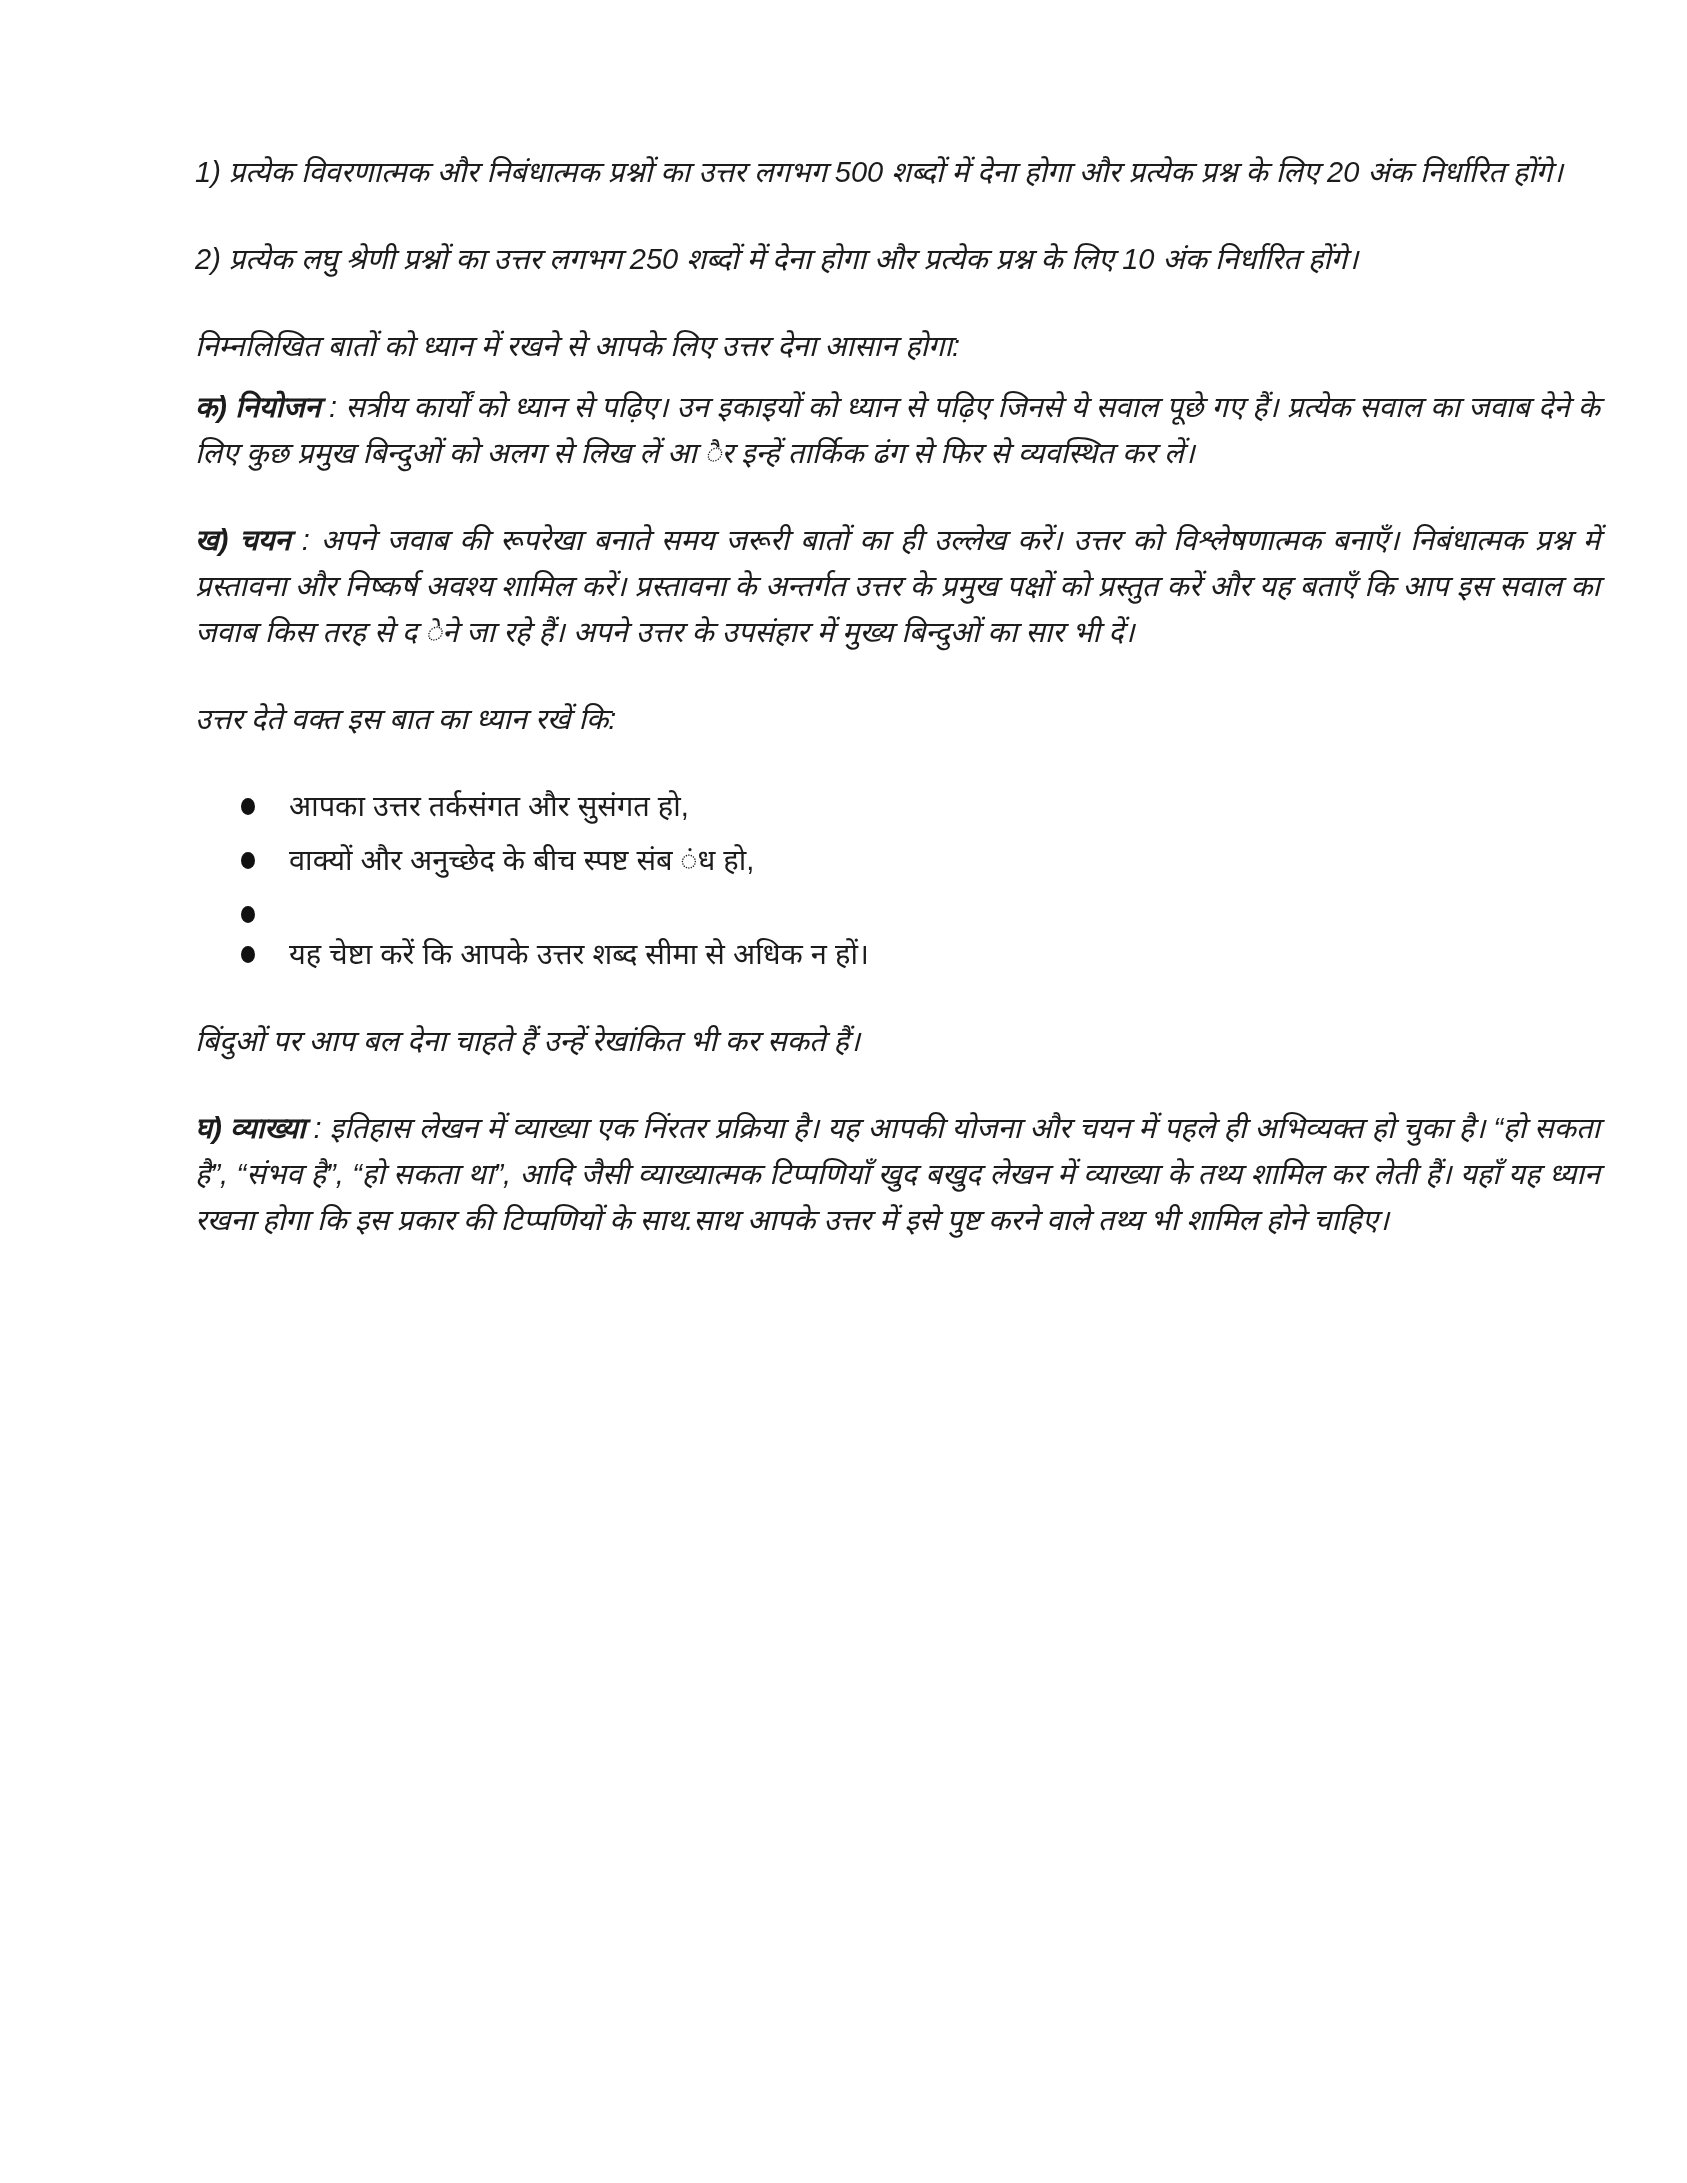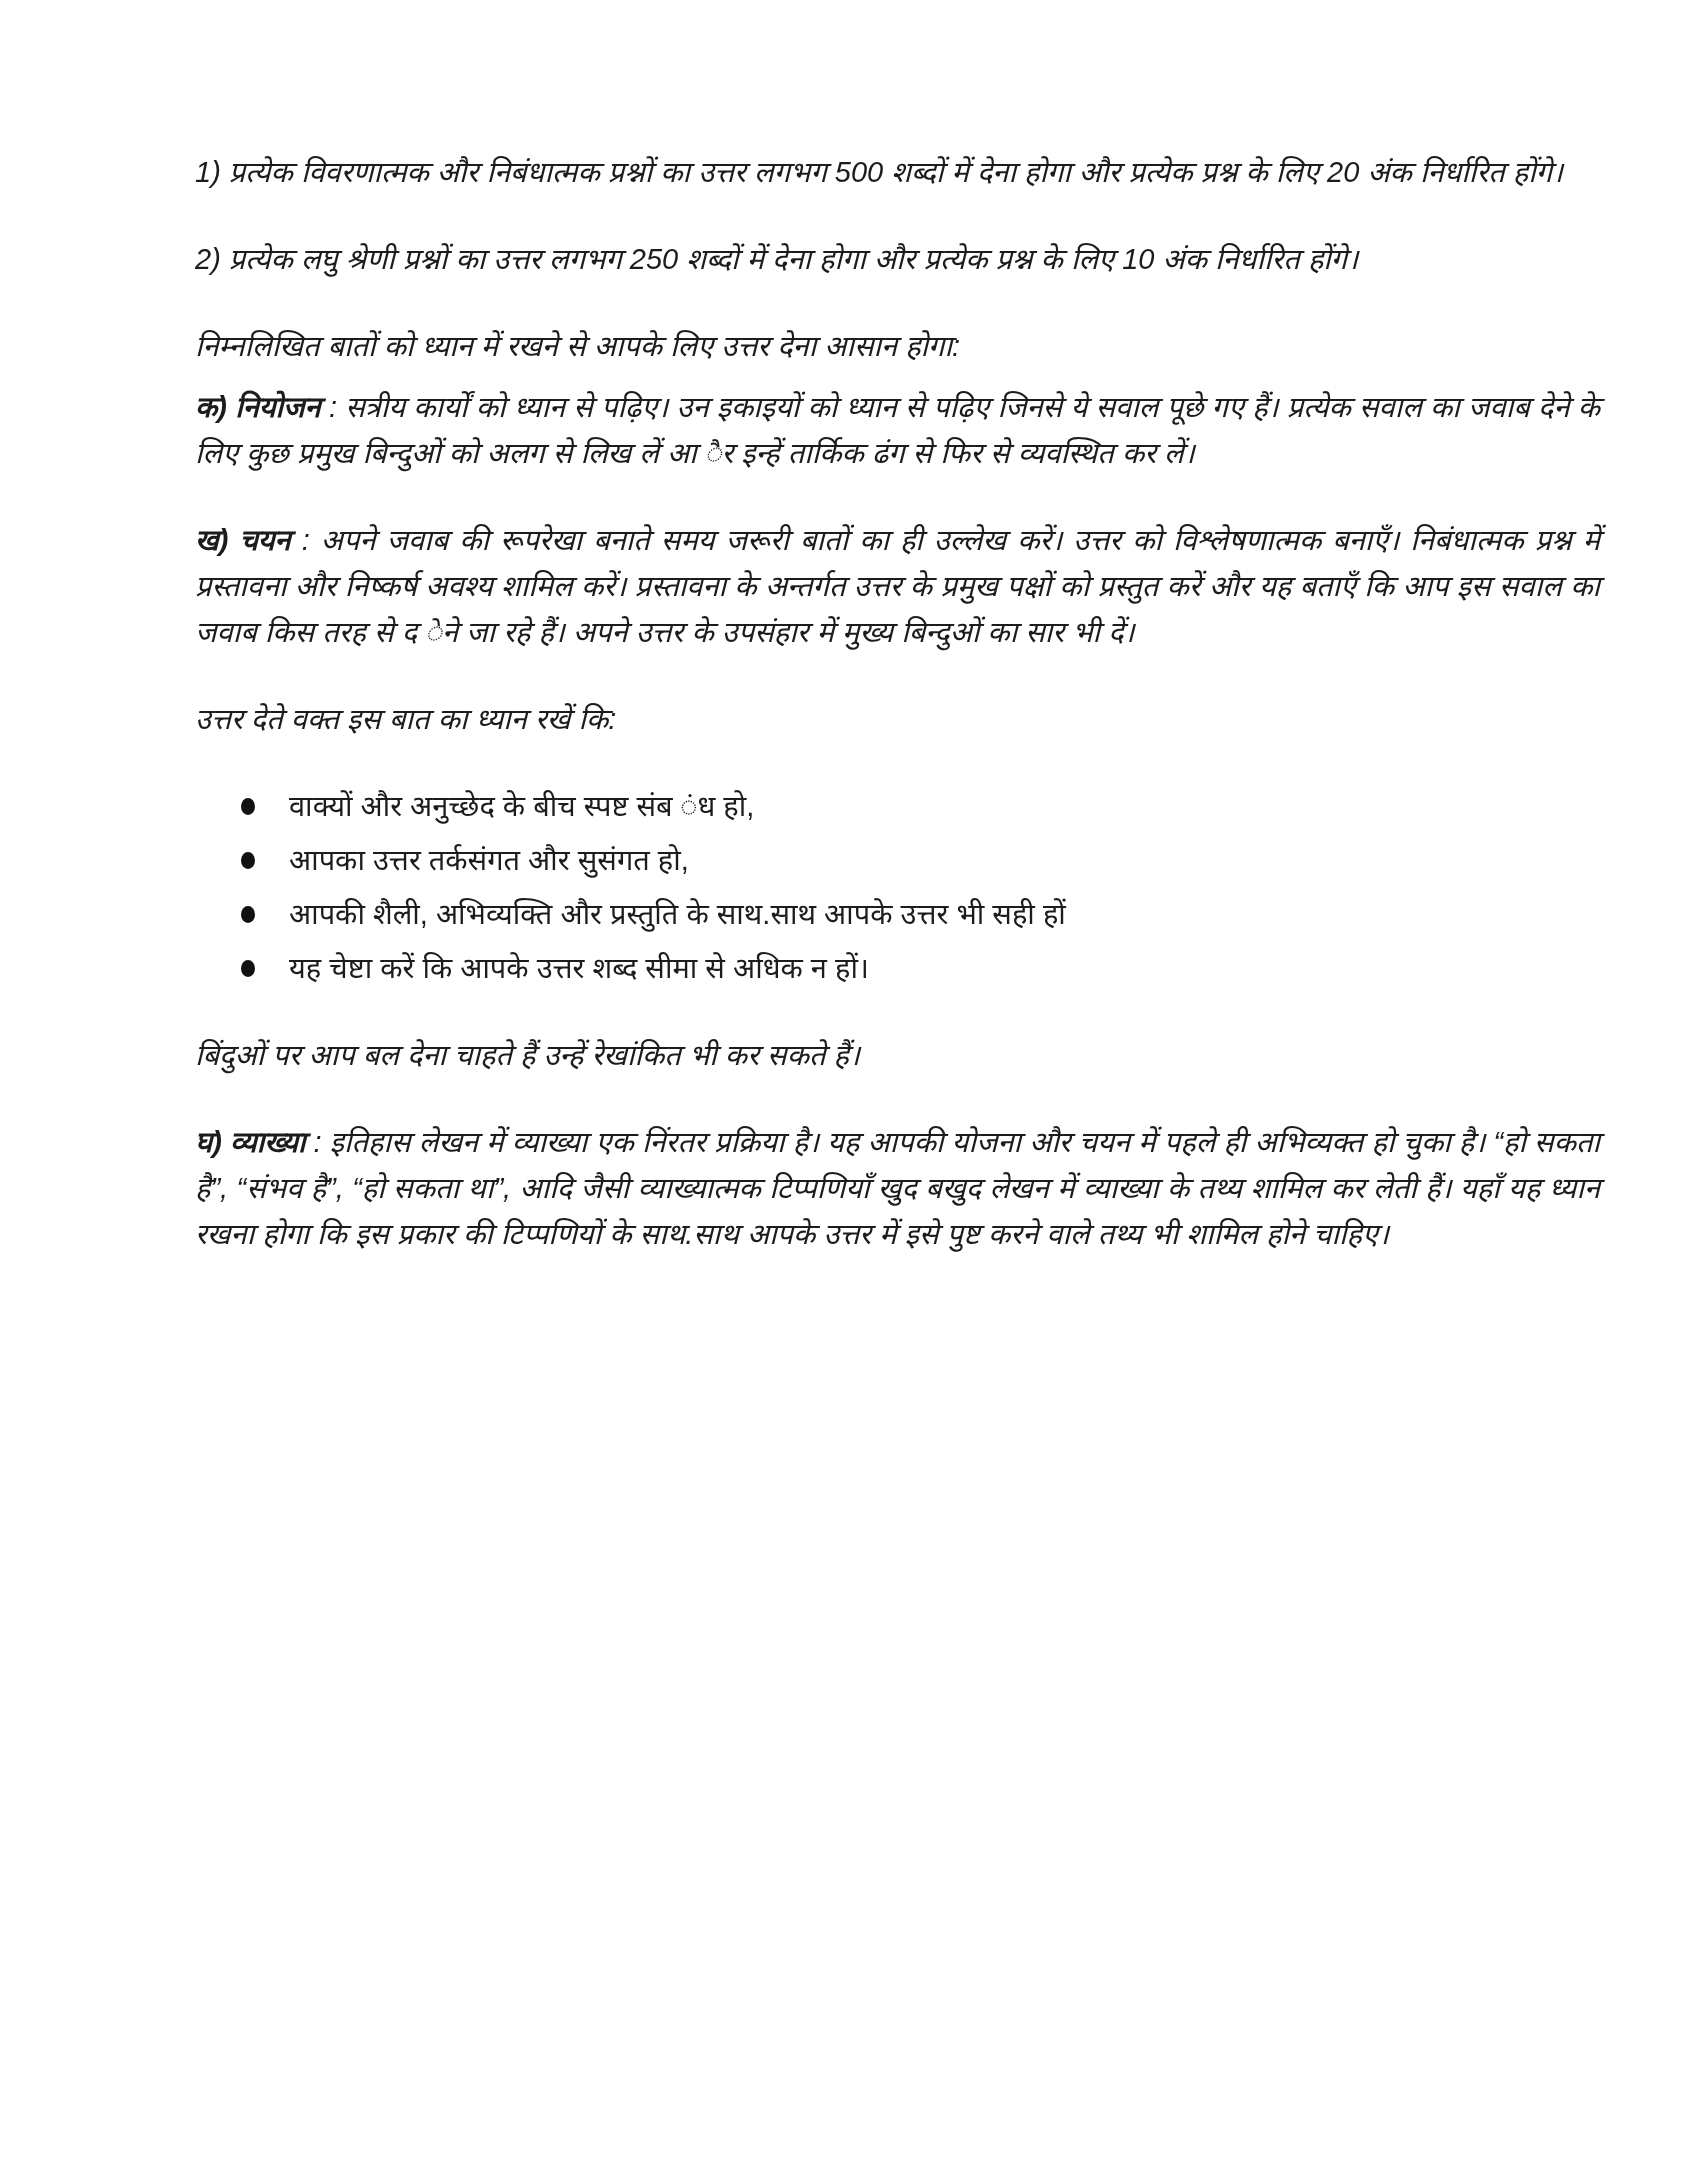--- a/index.html
+++ b/index.html
@@ -78,29 +78,28 @@
     <span class="label">ख) चयन</span><span> : </span><span>अपने जवाब की रूपरेखा बनाते समय जरूरी बातों का ही उल्लेख करें। उत्तर को विश्लेषणात्मक बनाएँ। निबंधात्मक प्रश्न में प्रस्तावना और निष्कर्ष अवश्य शामिल करें। प्रस्तावना के अन्तर्गत उत्तर के प्रमुख पक्षों को प्रस्तुत करें और यह बताएँ कि आप इस सवाल का जवाब किस तरह से द ेने जा रहे हैं। अपने उत्तर के उपसंहार में मुख्य बिन्दुओं का सार भी दें।</span>
   </p>
 
   <p class="para">
     <span>उत्तर देते वक्त इस बात का ध्यान रखें कि:</span>
   </p>
 
   <ul class="points">
     <li>
       <span class="dot"></span>
+      <span>आपका उत्तर तर्कसंगत और सुसंगत हो,</span>
+    </li>
+    <li>
+      <span class="dot"></span>
       <span>वाक्यों और अनुच्छेद के बीच स्पष्ट संब ंध हो,</span>
     </li>
     <li>
       <span class="dot"></span>
-      <span>आपका उत्तर तर्कसंगत और सुसंगत हो,</span>
-    </li>
-    <li>
-      <span class="dot"></span>
-      <span>आपकी शैली, अभिव्यक्ति और प्रस्तुति के साथ.साथ आपके उत्तर भी सही हों</span>
     </li>
     <li>
       <span class="dot"></span>
       <span>यह चेष्टा करें कि आपके उत्तर शब्द सीमा से अधिक न हों।</span>
     </li>
   </ul>
 
 
   <p class="para">
     <span>बिंदुओं पर आप बल देना चाहते हैं उन्हें रेखांकित भी कर सकते हैं।</span>

